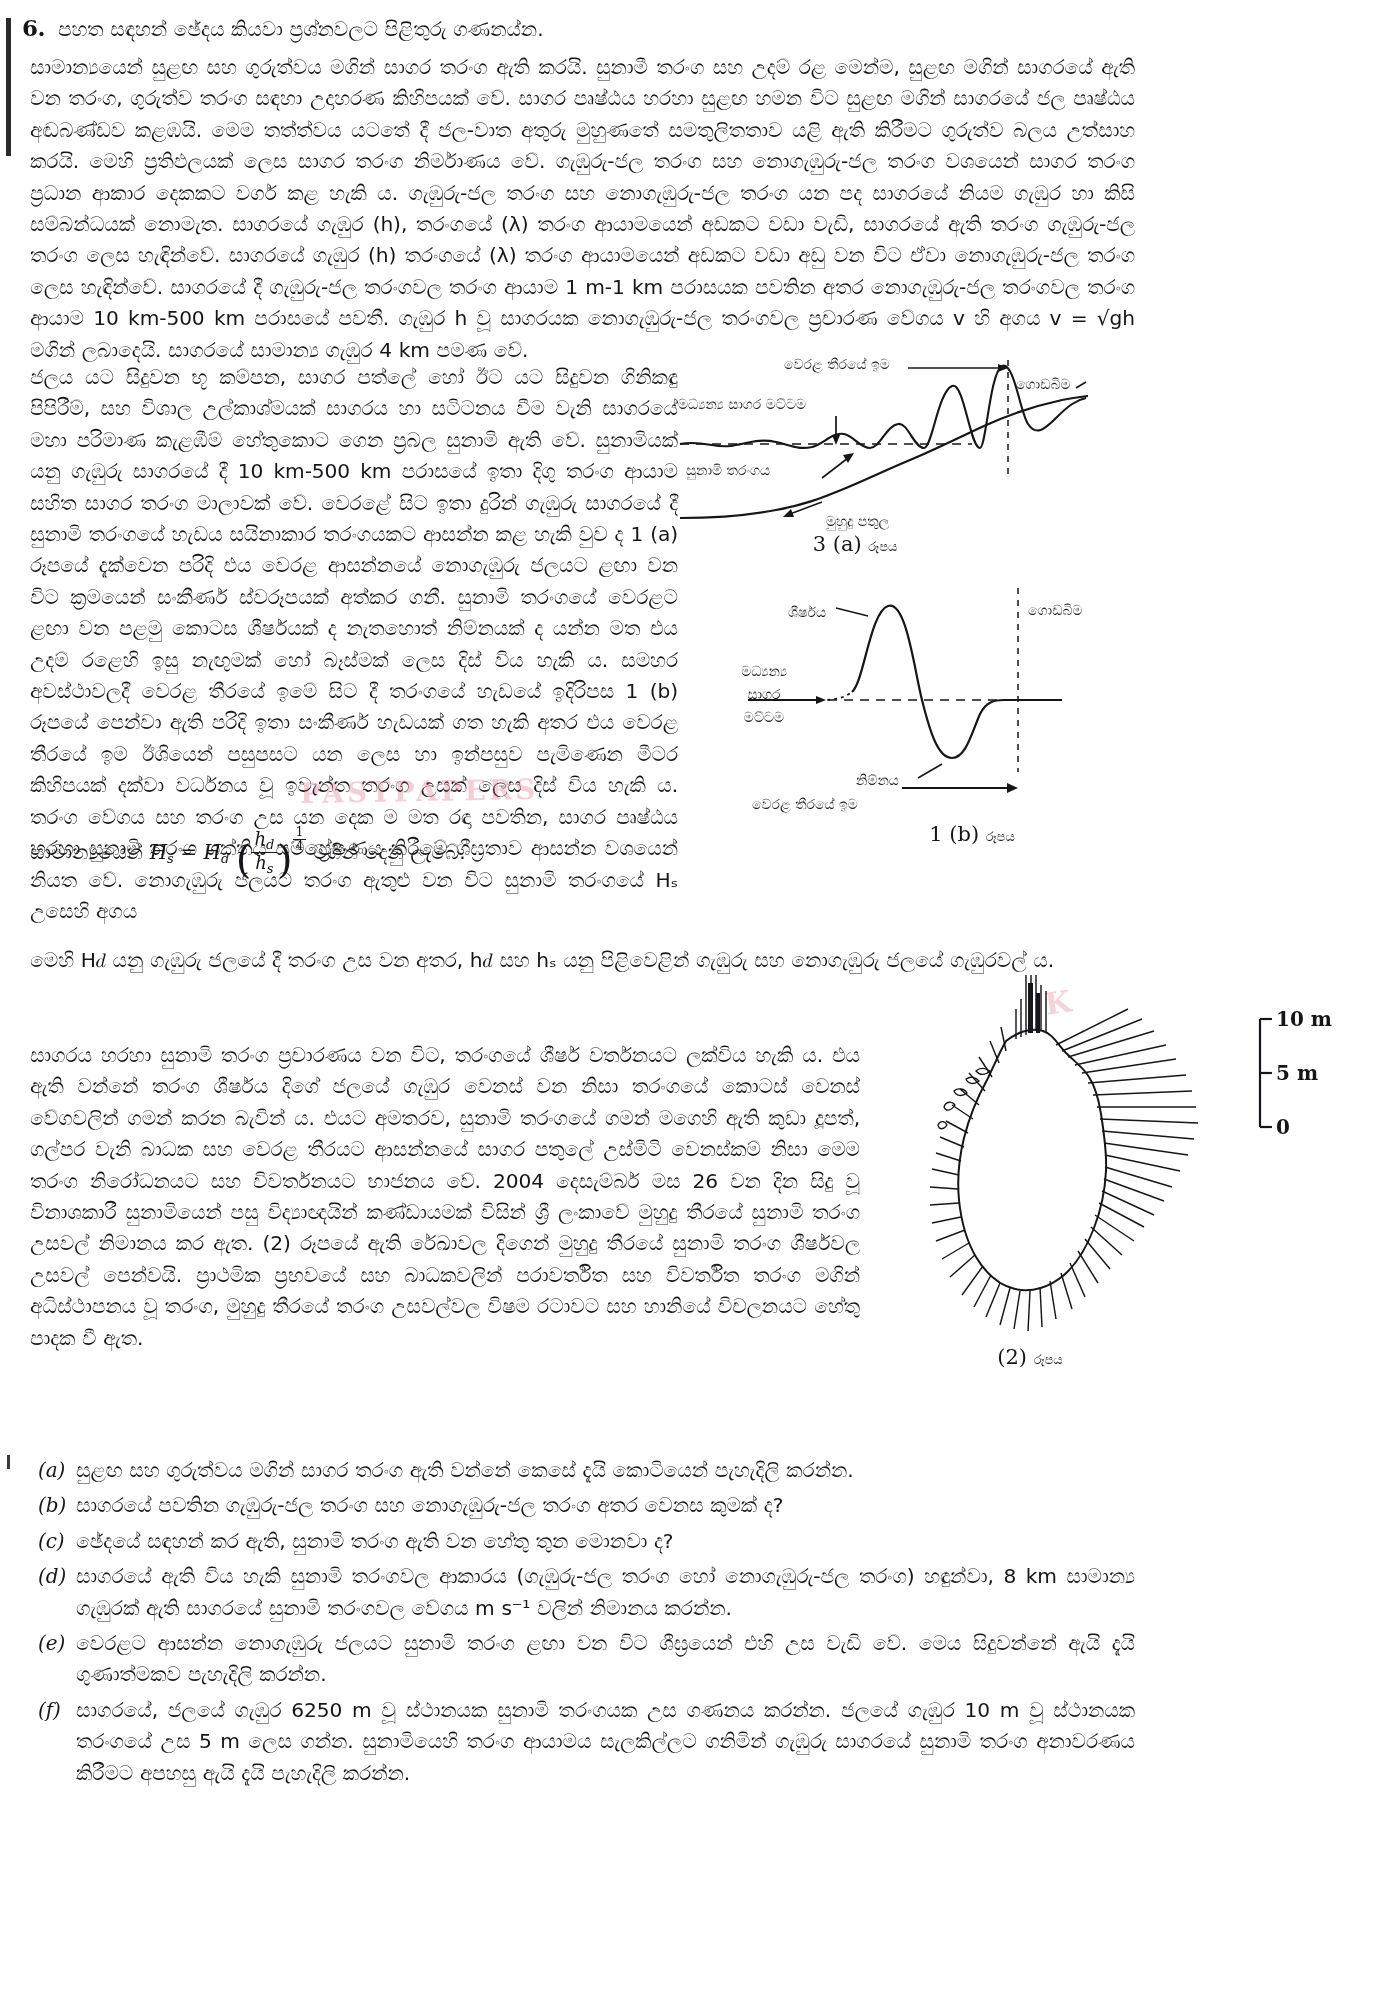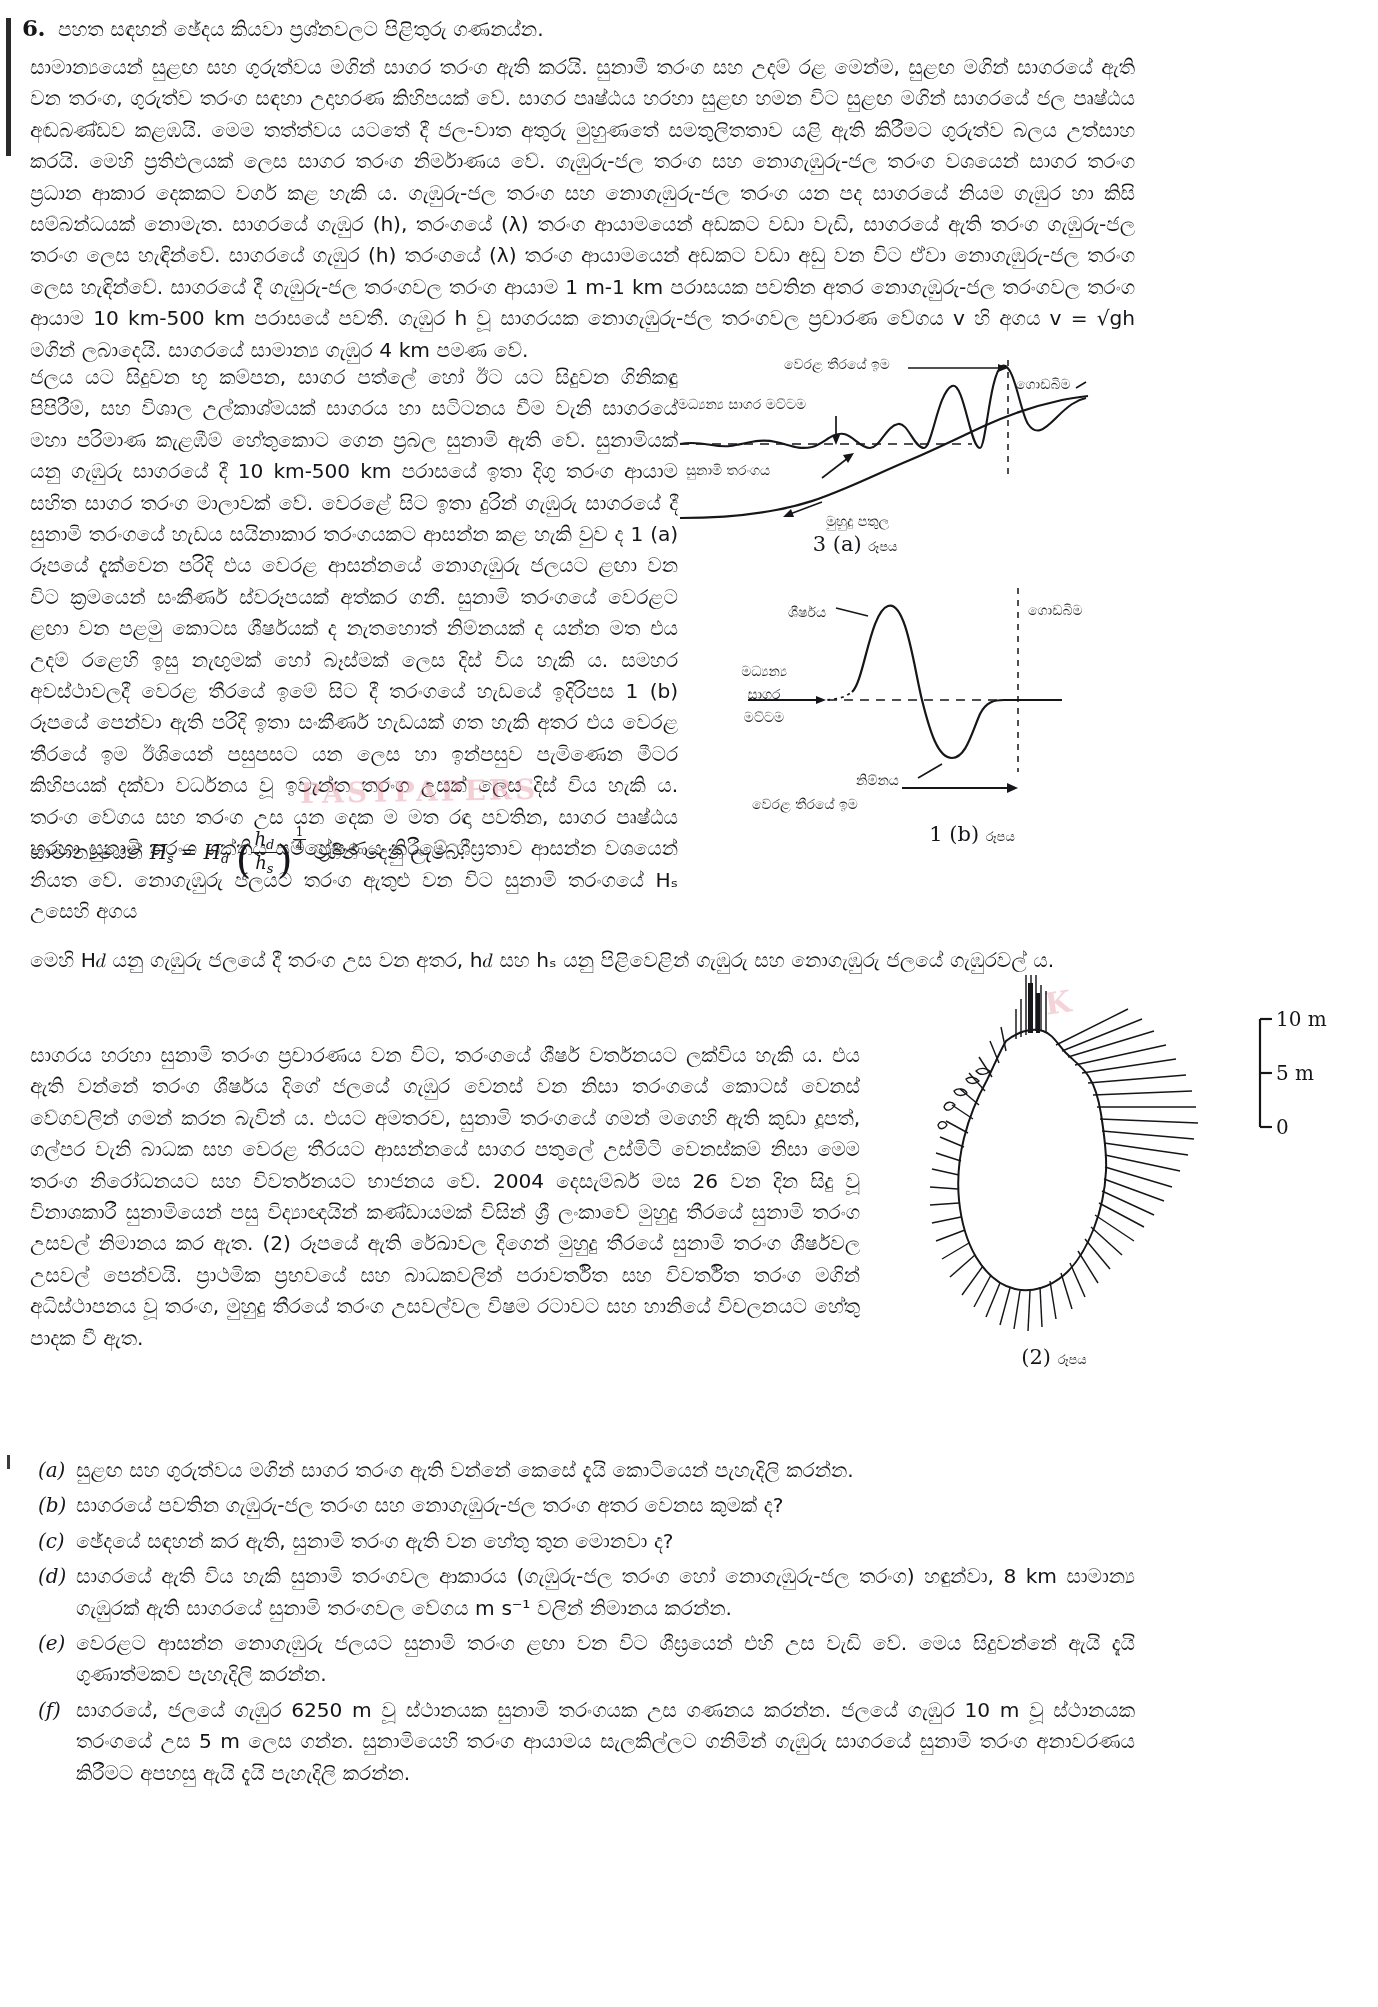--- a/index.html
+++ b/index.html
@@ -198,21 +198,21 @@
     font-family: "DejaVu Sans", "Liberation Sans", sans-serif;
     font-size: 14px;
     line-height: 20px;
     white-space: nowrap;
   }
   .dlabel.multi { white-space: normal; text-align: center; }
   .scale-lbl {
     position: absolute;
     font-family: "DejaVu Serif", "Liberation Serif", serif;
     font-size: 20px;
-    font-weight: normal;
+    font-weight: bold;
     white-space: nowrap;
   }
 
   
   .watermark {
     position: absolute;
     left: 300px;
     top: 775px;
     font-family: "DejaVu Serif", "Liberation Serif", serif;
     font-size: 28px;
@@ -449,21 +449,21 @@
         <line x1="380" y1="44" x2="392" y2="44"></line>
         <line x1="380" y1="98" x2="392" y2="98"></line>
         <line x1="380" y1="152" x2="392" y2="152"></line>
       </g>
     </svg>
 
     <div class="scale-lbl" style="left:396px; top:32px;">10 m</div>
     <div class="scale-lbl" style="left:396px; top:86px;">5 m</div>
     <div class="scale-lbl" style="left:396px; top:140px;">0</div>
 
-    <div class="fig-cap" style="position:absolute; left:64px; top:370px; width:220px;text-align:center;">
+    <div class="fig-cap" style="position:absolute; left:40px; top:370px; width:220px;text-align:center;">
       <span>(2)</span>
       <span class="sicap">රූපය</span>
     </div>
   </div>
 
   <div class="qlist si">
     <div class="qitem">
       <div class="qlabel">(a)</div>
       <div class="qbody">සුළඟ සහ ගුරුත්වය මගින් සාගර තරංග ඇති වන්නේ කෙසේ දැයි කොටියෙන් පැහැදිලි කරන්න.</div>
     </div>

